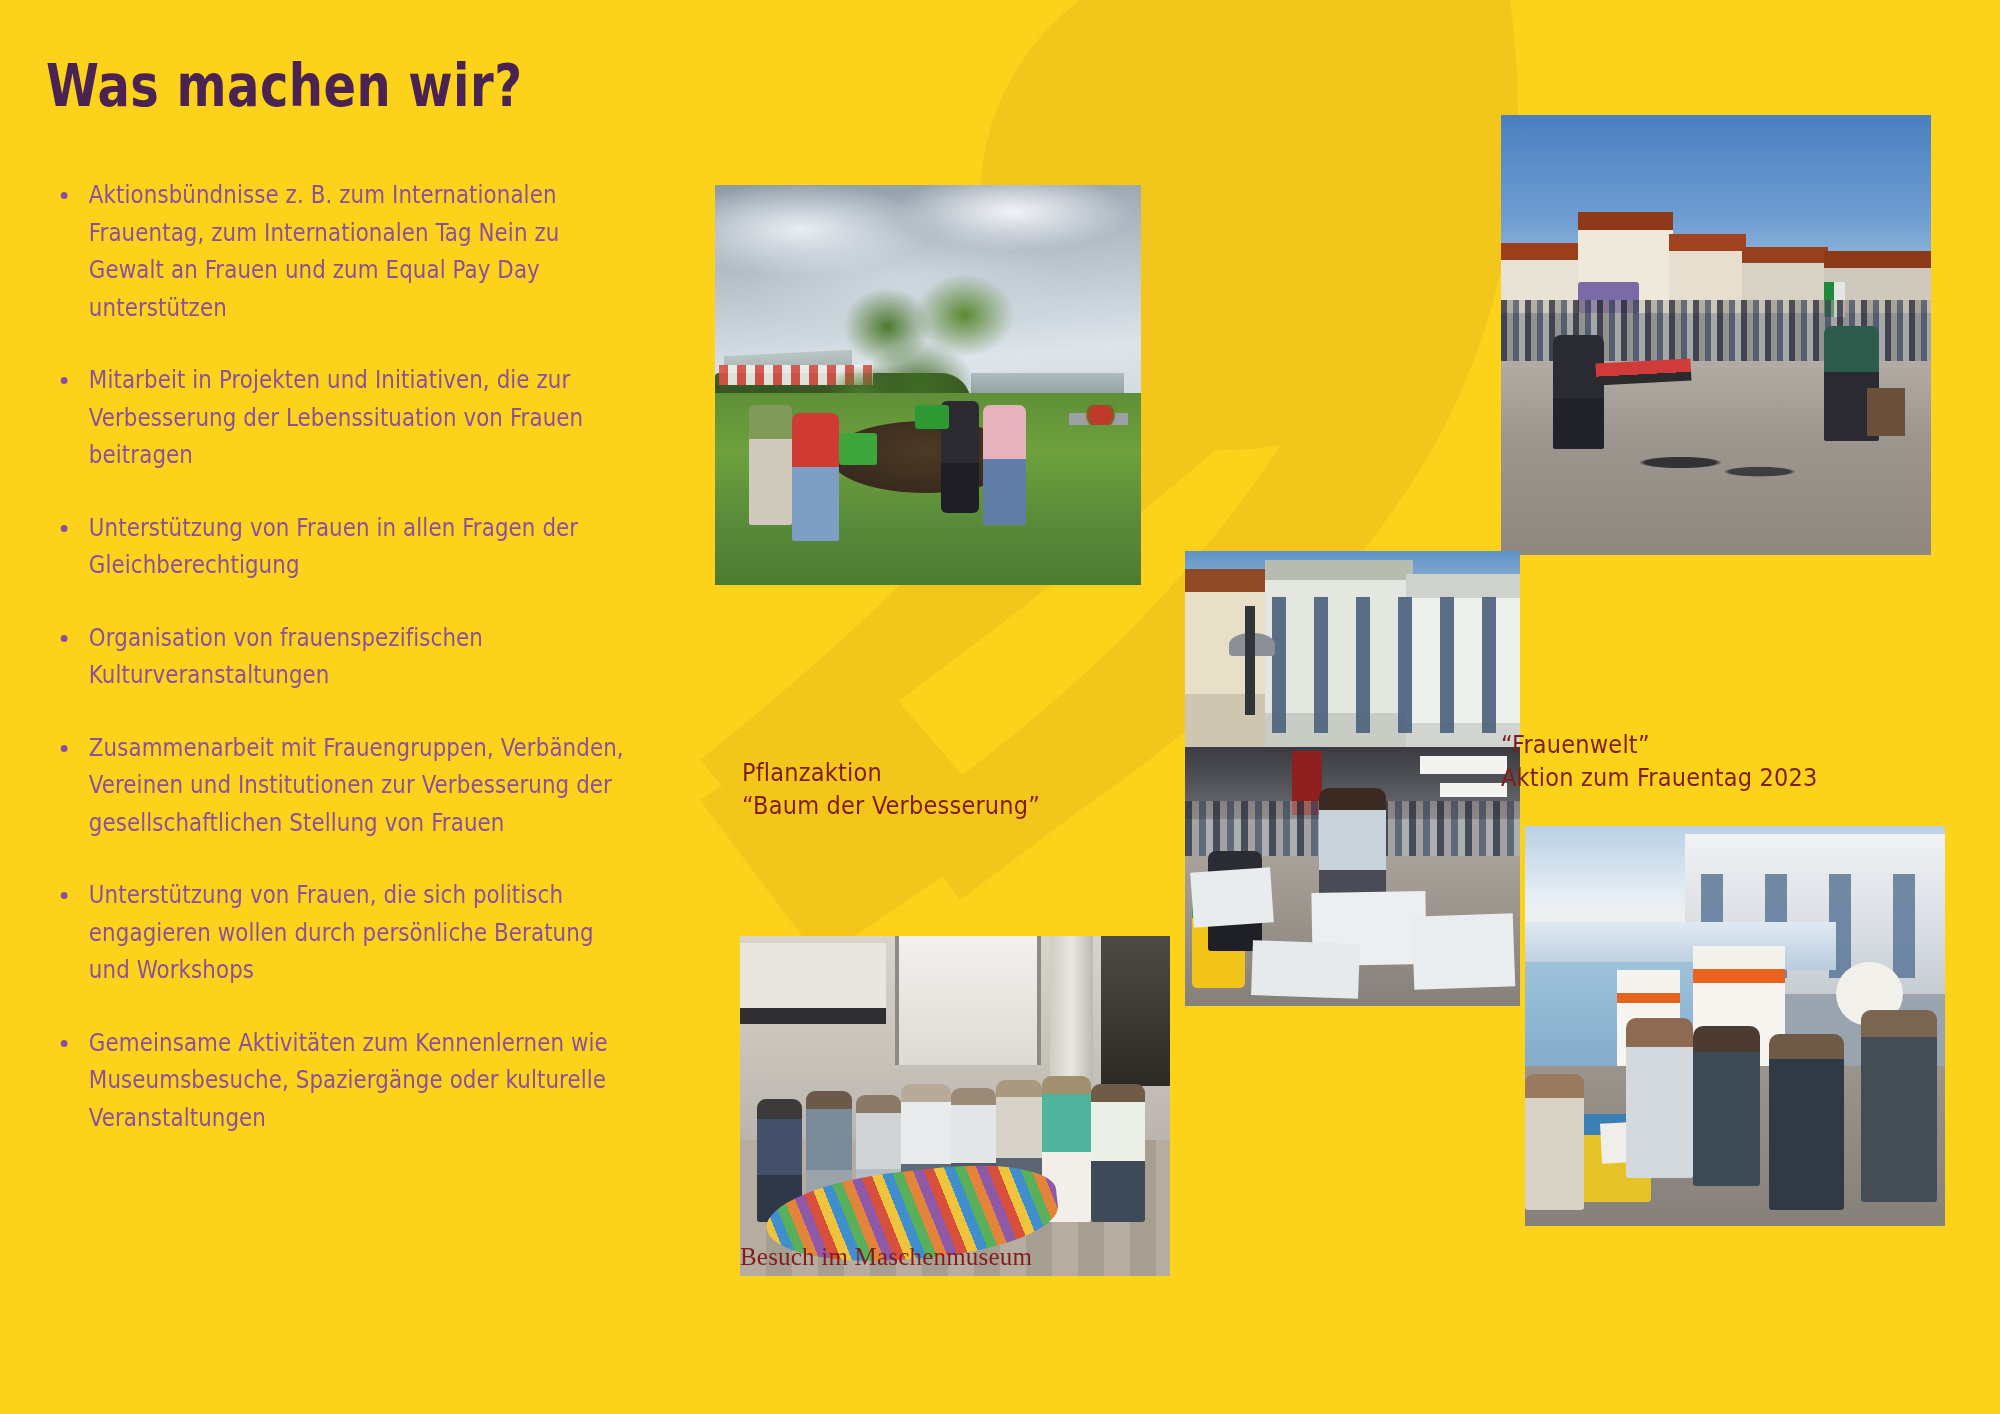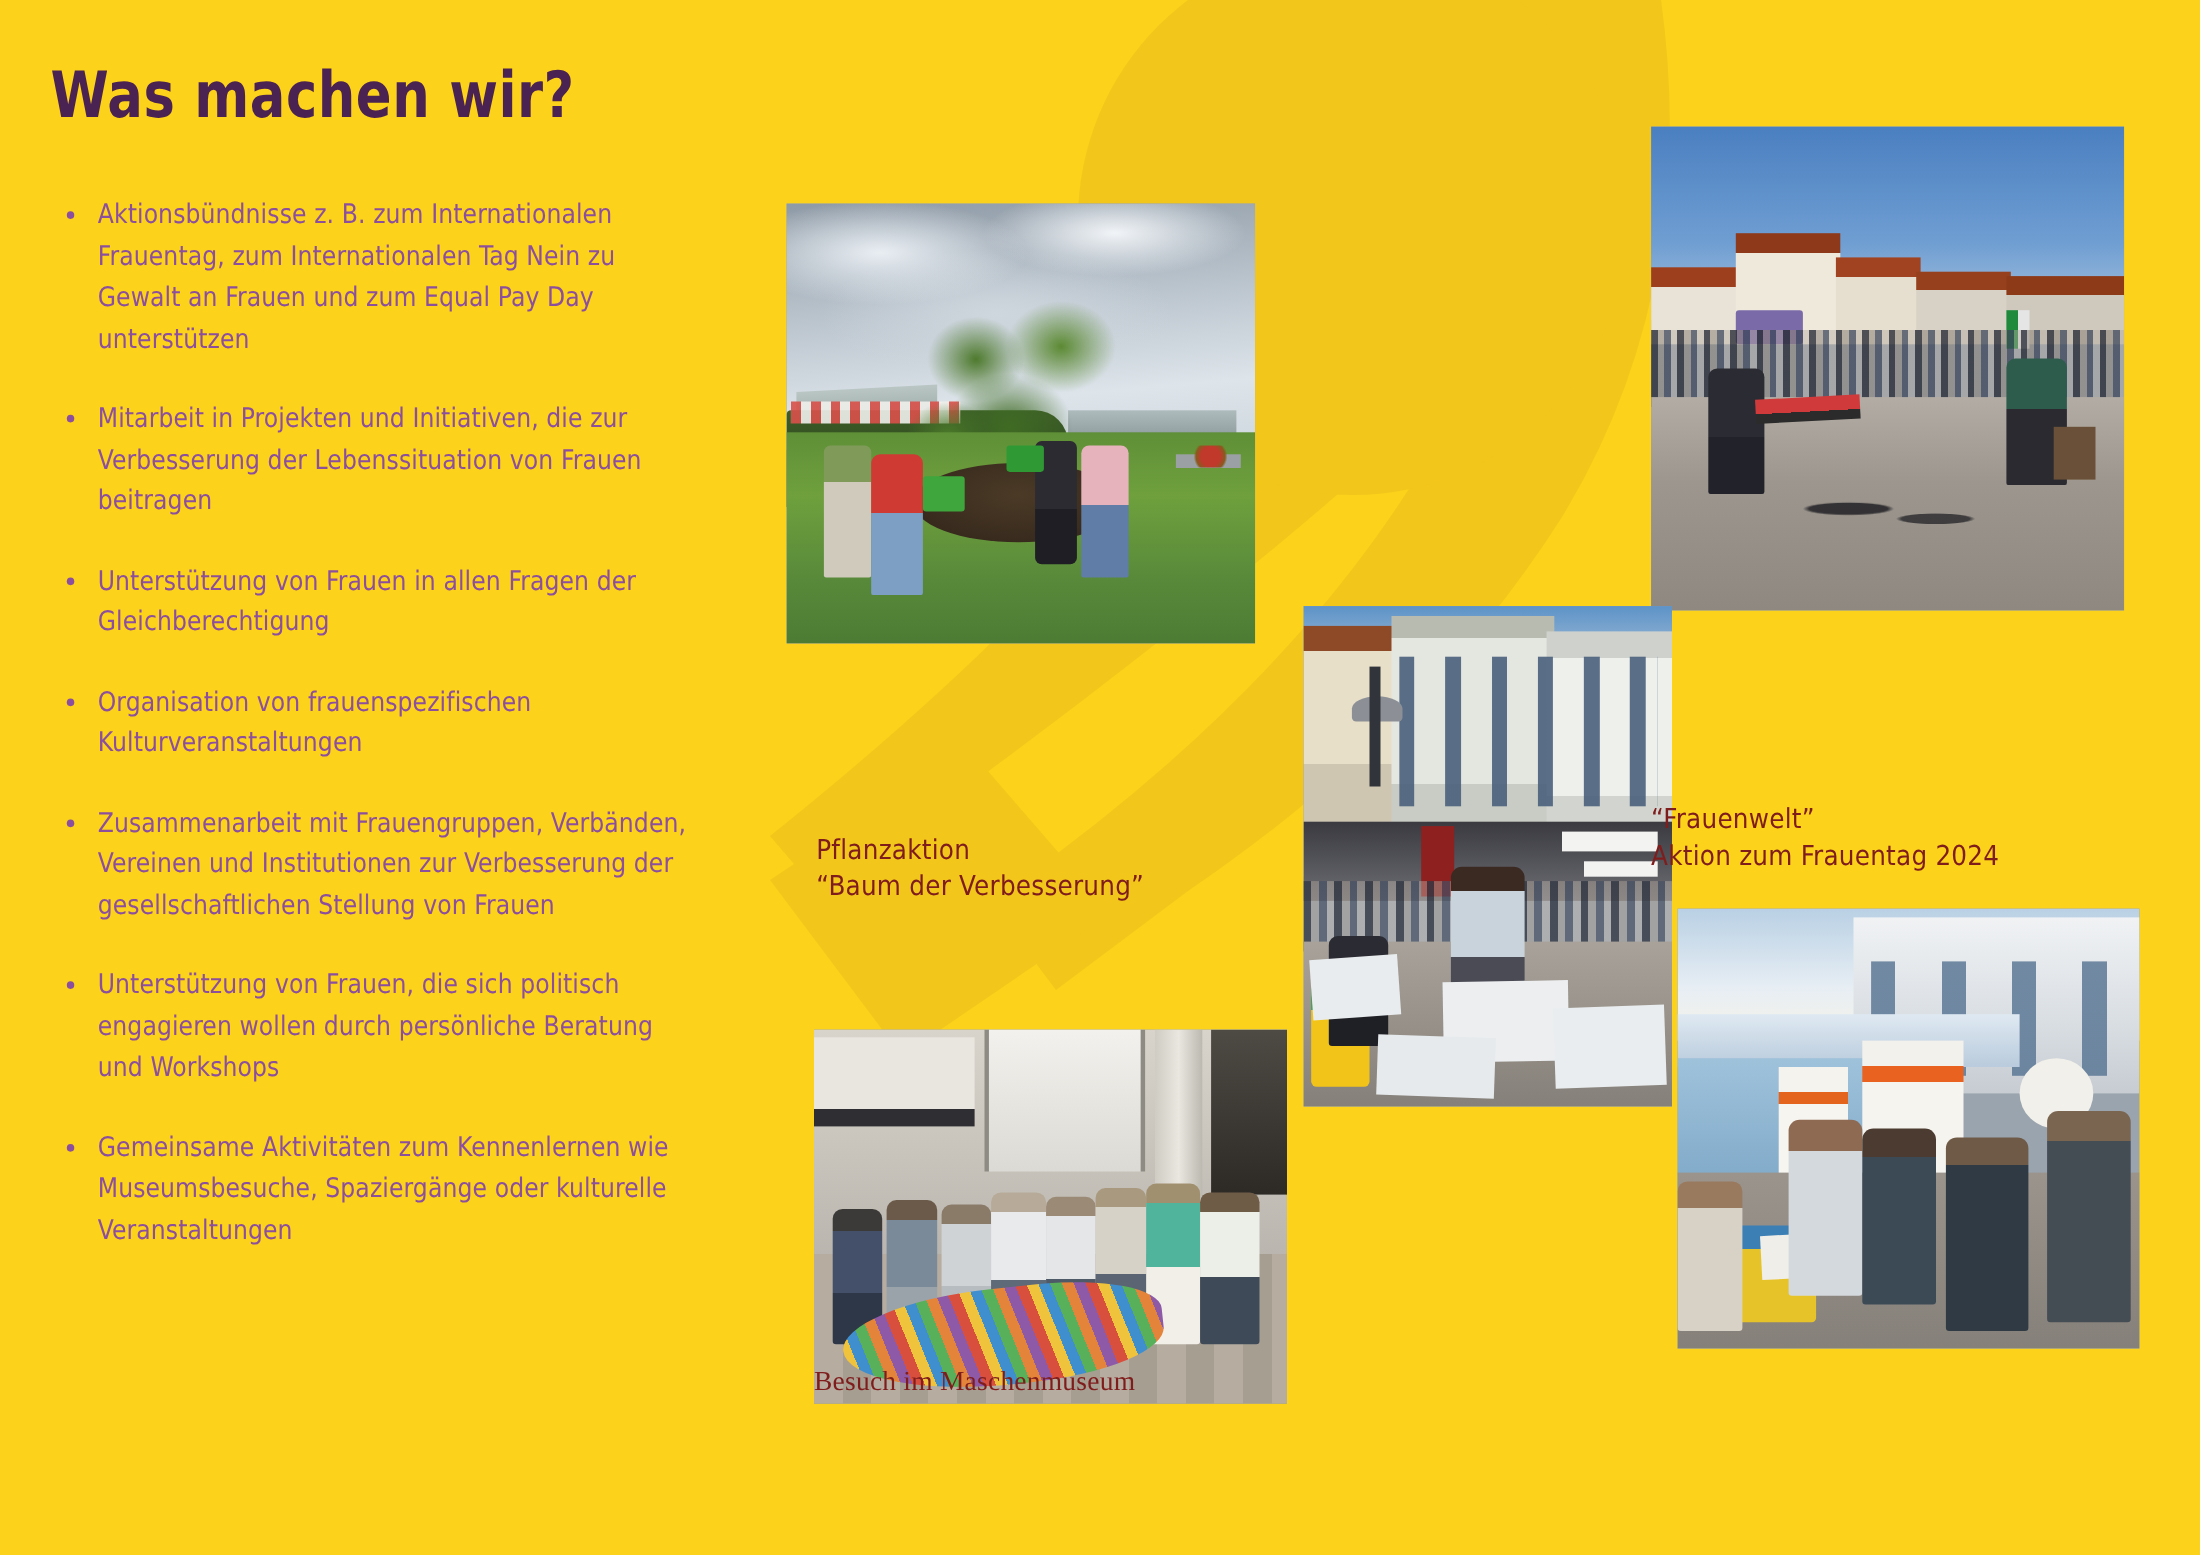--- a/index.html
+++ b/index.html
@@ -500,21 +500,21 @@
     <div class="crowd"></div>
     <div class="plaza"></div>
     <div class="pianist"></div>
     <div class="keyboard"></div>
     <div class="drummer"></div>
     <div class="cajon"></div>
     <div class="cables"></div>
   </div>
   <div class="caption" id="caption-frauenwelt">
     <div>“Frauenwelt”</div>
-    <div>Aktion zum Frauentag 2024</div>
+    <div>Aktion zum Frauentag 2023</div>
   </div>
 
   <div class="photo" id="photo-demo" aria-label="Kundgebung in einer Einkaufsstraße mit handgeschriebenen Plakaten">
     <div class="sky"></div>
     <div class="bldgA"></div>
     <div class="bldgB"></div>
     <div class="bldgC"></div>
     <div class="win"></div>
     <div class="lampshade"></div>
     <div class="lamp"></div>

